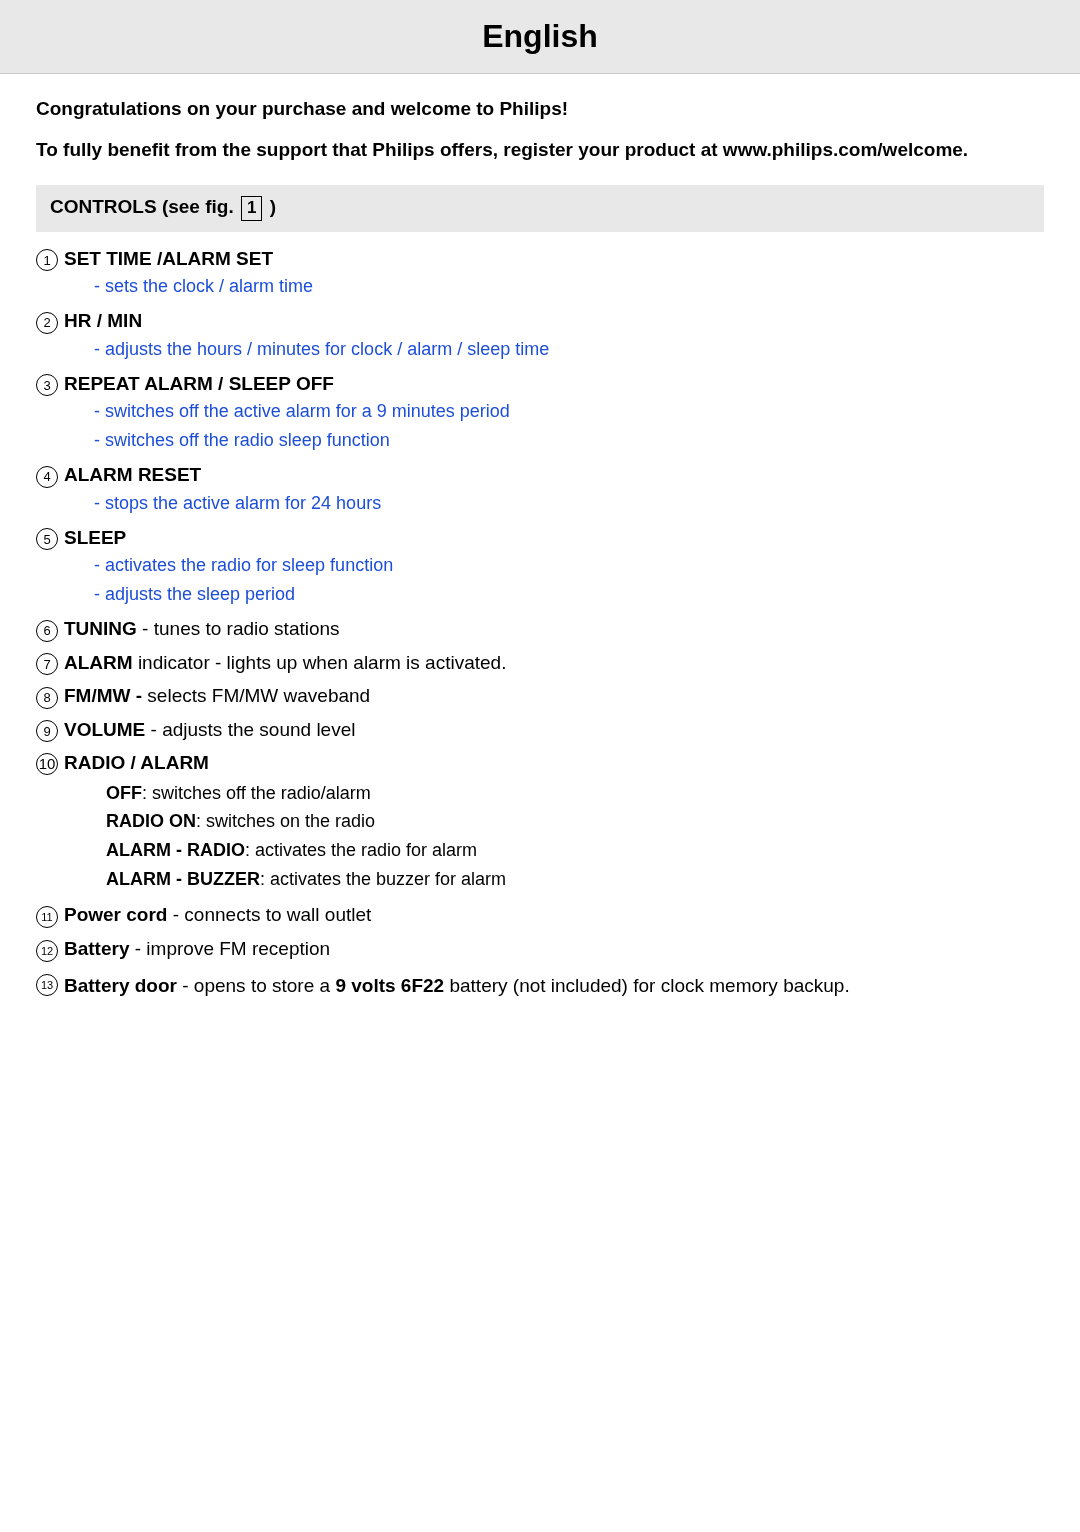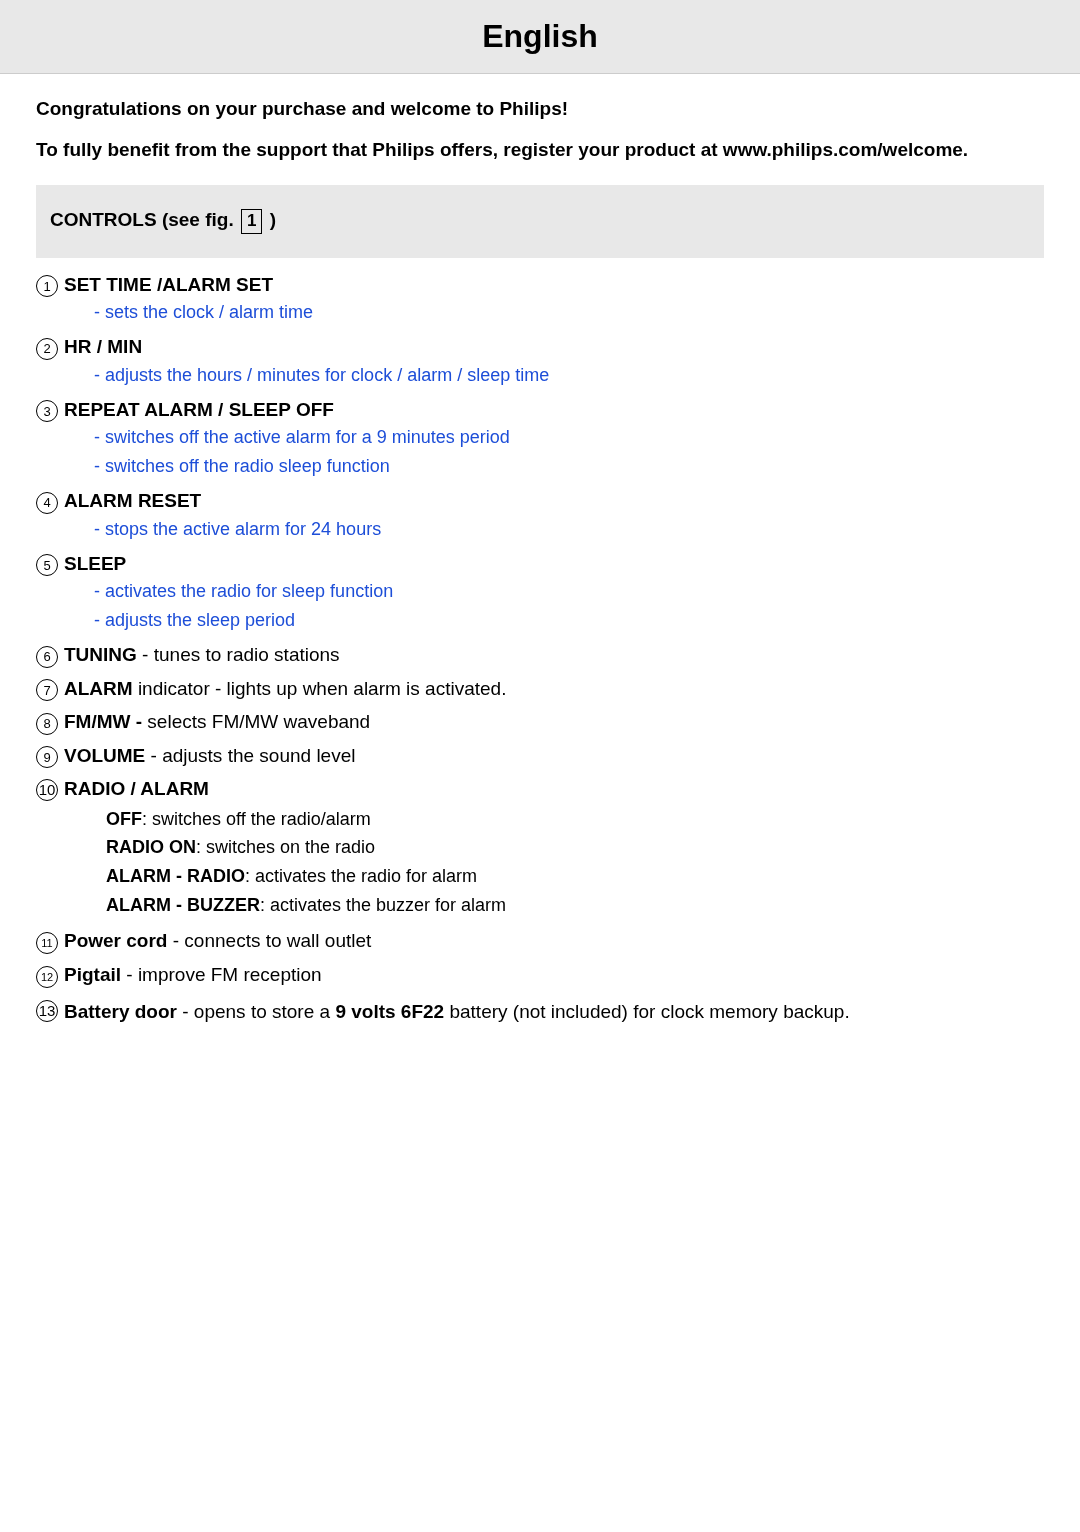--- a/index.html
+++ b/index.html
@@ -43,21 +43,21 @@
 
     .intro-bold {
       font-weight: bold;
       font-size: 19px;
       line-height: 1.4;
       margin-bottom: 14px;
     }
 
     .controls-bar {
       background: #e8e8e8;
-      padding: 24px 14px;
+      padding: 11px 14px;
       margin: 22px 0 16px 0;
       display: flex;
       align-items: center;
     }
 
     .controls-label {
       font-weight: bold;
       font-size: 19px;
     }
 
@@ -273,28 +273,28 @@
           <span class="item-title-mixed">
             <strong>Power cord</strong> - connects to wall outlet
           </span>
         </div>
       </li>
 
       <li class="item">
         <div class="item-header">
           <span class="circled" style="font-size:11px;">12</span>
           <span class="item-title-mixed">
-            <strong>Pigtail</strong> - improve FM reception
+            <strong>Battery</strong> - improve FM reception
           </span>
         </div>
       </li>
 
       <li class="item">
         <div class="item-header" style="align-items:flex-start;">
-          <span class="circled" style="font-size:15px; margin-top:2px;">13</span>
+          <span class="circled" style="font-size:11px; margin-top:2px;">13</span>
           <span class="item-title-mixed" style="line-height:1.5;text-align:right;">
             <strong>Battery door</strong> - opens to store a <strong>9 volts 6F22</strong> battery (not included) for clock memory backup.
           </span>
         </div>
       </li>
 
     </ul>
 
   </div>
 </div>

